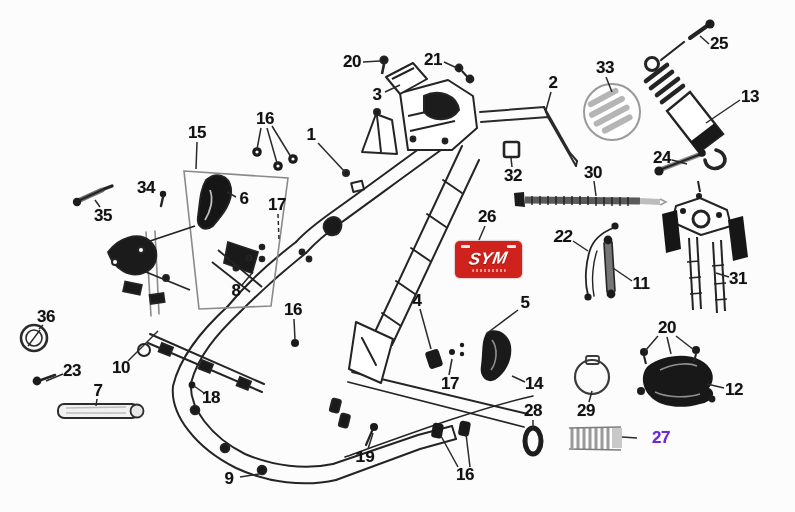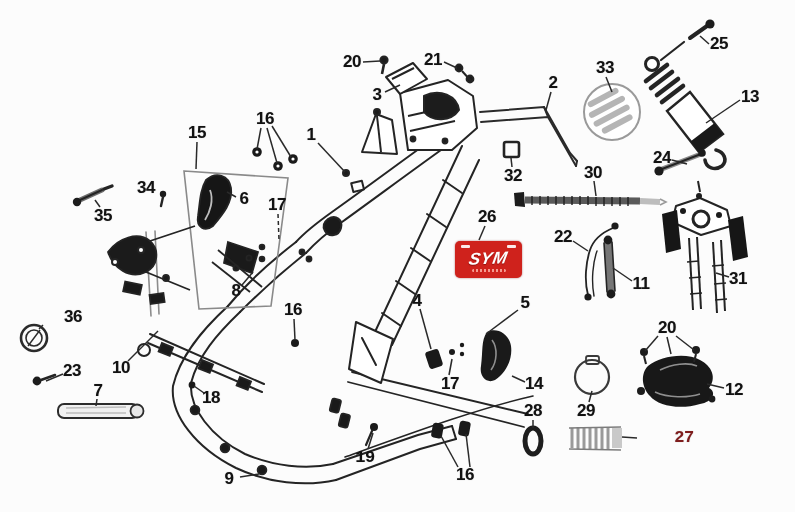--- a/index.html
+++ b/index.html
@@ -388,36 +388,36 @@
       <div class="part-label" style="left: 593px; top: 173px; color: rgb(18, 18, 18);">30</div>
       <div class="part-label" style="left: 513px; top: 176px; color: rgb(18, 18, 18);">32</div>
       <div class="part-label" style="left: 265px; top: 119px; color: rgb(18, 18, 18);">16</div>
       <div class="part-label" style="left: 197px; top: 133px; color: rgb(18, 18, 18);">15</div>
       <div class="part-label" style="left: 311px; top: 135px; color: rgb(18, 18, 18);">1</div>
       <div class="part-label" style="left: 103px; top: 216px; color: rgb(18, 18, 18);">35</div>
       <div class="part-label" style="left: 146px; top: 188px; color: rgb(18, 18, 18);">34</div>
       <div class="part-label" style="left: 244px; top: 199px; color: rgb(18, 18, 18);">6</div>
       <div class="part-label" style="left: 277px; top: 205px; color: rgb(18, 18, 18);">17</div>
       <div class="part-label" style="left: 487px; top: 217px; color: rgb(18, 18, 18); text-align: right;">26</div>
-      <div class="part-label" style="left: 563px; top: 237px; color: rgb(18, 18, 18);">22</div>
+      <div class="part-label" style="left: 563px; top: 237px; color: rgb(18, 18, 18); font-style: italic;">22</div>
       <div class="part-label" style="left: 641px; top: 284px; color: rgb(18, 18, 18);">11</div>
       <div class="part-label" style="left: 738px; top: 279px; color: rgb(18, 18, 18);">31</div>
       <div class="part-label" style="left: 236px; top: 291px; color: rgb(18, 18, 18);">8</div>
       <div class="part-label" style="left: 293px; top: 310px; color: rgb(18, 18, 18);">16</div>
-      <div class="part-label" style="left: 46px; top: 317px; color: rgb(18, 18, 18); margin-left: 27px;">36</div>
+      <div class="part-label" style="left: 46px; top: 317px; color: rgb(18, 18, 18);">36</div>
       <div class="part-label" style="left: 121px; top: 368px; color: rgb(18, 18, 18);">10</div>
       <div class="part-label" style="left: 72px; top: 371px; color: rgb(18, 18, 18);">23</div>
       <div class="part-label" style="left: 98px; top: 391px; color: rgb(18, 18, 18);">7</div>
       <div class="part-label" style="left: 211px; top: 398px; color: rgb(18, 18, 18);">18</div>
       <div class="part-label" style="left: 417px; top: 301px; color: rgb(18, 18, 18);">4</div>
       <div class="part-label" style="left: 525px; top: 303px; color: rgb(18, 18, 18);">5</div>
       <div class="part-label" style="left: 450px; top: 384px; color: rgb(18, 18, 18);">17</div>
       <div class="part-label" style="left: 534px; top: 384px; color: rgb(18, 18, 18);">14</div>
       <div class="part-label" style="left: 734px; top: 390px; color: rgb(18, 18, 18);">12</div>
       <div class="part-label" style="left: 667px; top: 328px; color: rgb(18, 18, 18);">20</div>
       <div class="part-label" style="left: 533px; top: 411px; color: rgb(18, 18, 18);">28</div>
       <div class="part-label" style="left: 586px; top: 411px; color: rgb(18, 18, 18);">29</div>
-      <div class="part-label" style="left: 684px; top: 438px; color: #7f1d1d; font-family: Liberation Mono, monospace;">27</div>
+      <div class="part-label" style="left: 661px; top: 438px; color: #6d28d9;">27</div>
       <div class="part-label" style="left: 365px; top: 458px; color: rgb(18, 18, 18); font-family: Liberation Mono, monospace;">19</div>
       <div class="part-label" style="left: 229px; top: 479px; color: rgb(18, 18, 18);">9</div>
       <div class="part-label" style="left: 465px; top: 475px; color: rgb(18, 18, 18);">16</div>
     </div>
 </div>
 
 </body></html>

